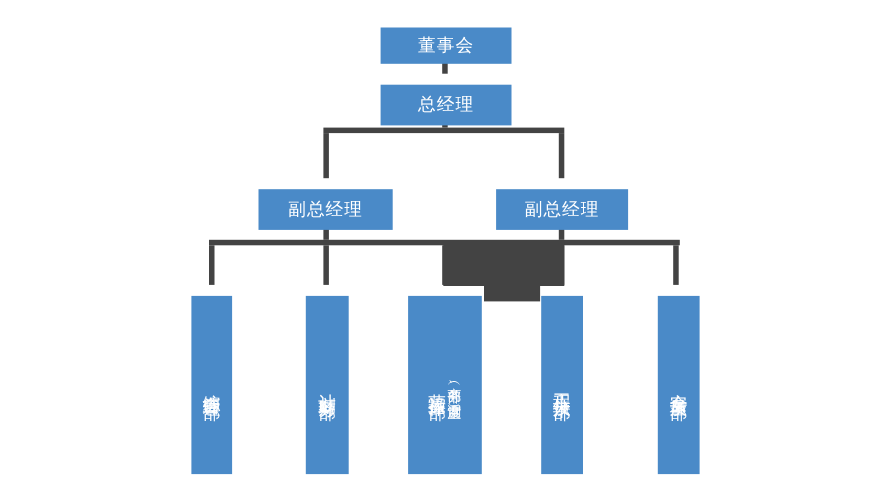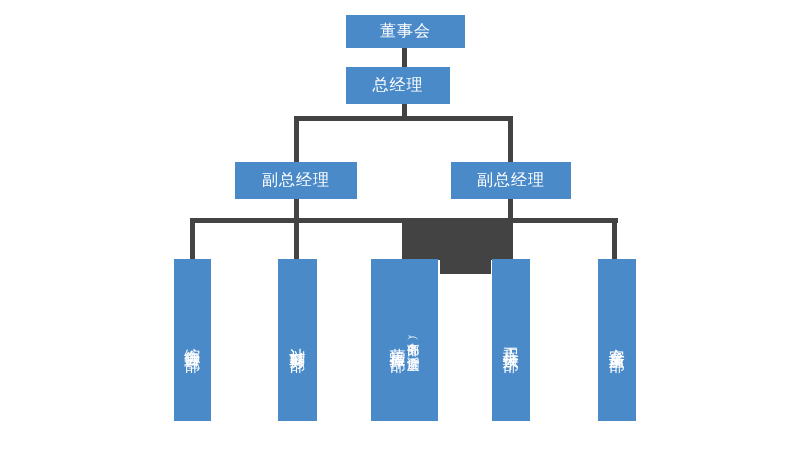--- a/index.html
+++ b/index.html
@@ -12,20 +12,21 @@
     font-family: "DejaVu Sans", "Liberation Sans", sans-serif;
   }
   .node {
     position: absolute;
     background: var(--node_blue, #4a8ac8);
     color: var(--node_text, #ffffff);
     display: flex;
     align-items: center;
     justify-content: center;
     box-sizing: border-box;
+    margin-top: 10px;
   }
   .node.h { font-size: 16px; letter-spacing: 1px; }
   .node.dept { flex-direction: row; }
   .vtext {
     writing-mode: vertical-rl;
     text-orientation: mixed;
     font-size: 16px;
     letter-spacing: 2px;
     line-height: 1.1;
     white-space: nowrap;
@@ -33,21 +34,21 @@
   .vtext.sub {
     font-size: 12.5px;
     letter-spacing: 0.5px;
   }
   .conn {
     position: absolute;
     background: var(--connector, #434343);
   }
   
   .n-board { left: 346px; top: 15px;  width: 119px; height: 33px; }
-  .n-gm    { left: 346px; top: 67px;  width: 104px; height: 37px; text-align: center; }
+  .n-gm    { left: 346px; top: 67px;  width: 119px; height: 37px; text-align: center; }
   .n-depl  { left: 235px; top: 162px; width: 122px; height: 37px; }
   .n-depr  { left: 451px; top: 162px; width: 120px; height: 37px; }
   .n-d1 { left: 174px; top: 259px; width: 37px; height: 162px; }
   .n-d2 { left: 278px; top: 259px; width: 39px; height: 162px; }
   .n-d3 { left: 371px; top: 259px; width: 67px; height: 162px; }
   .n-d4 { left: 492px; top: 259px; width: 38px; height: 162px; }
   .n-d5 { left: 598px; top: 259px; width: 38px; height: 162px; }
   
   .c-v1 { left: 402px; top: 48px;  width: 5px;   height: 19px; }
   .c-v2 { left: 402px; top: 104px; width: 5px;   height: 12px; }

